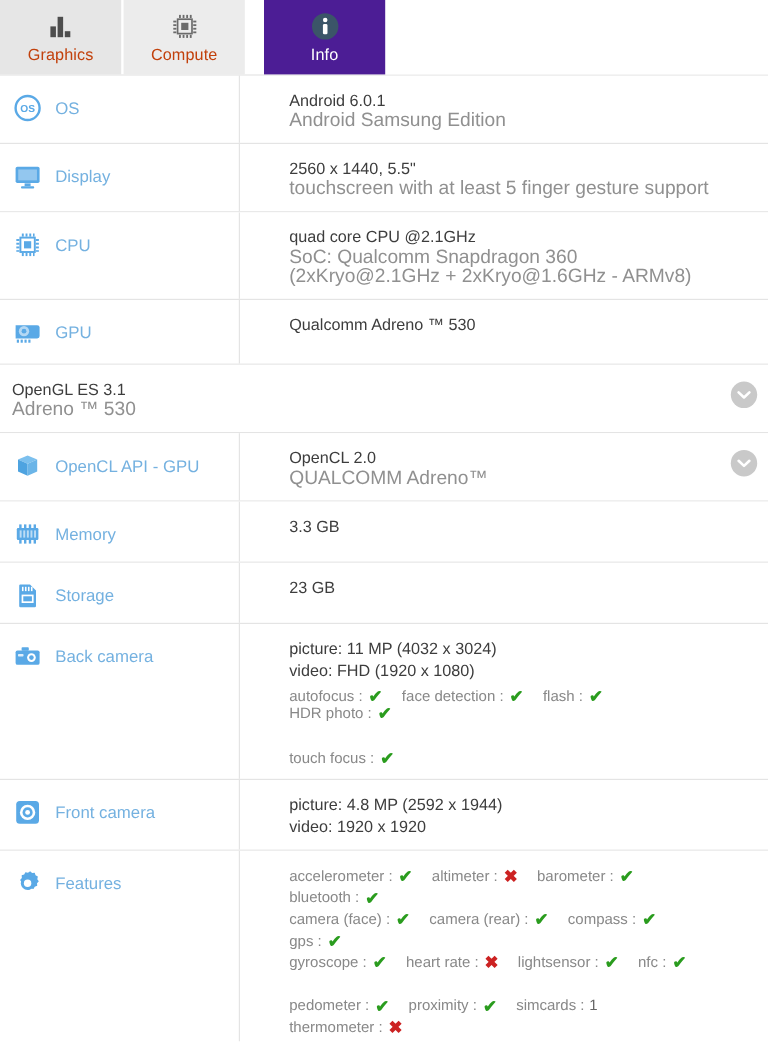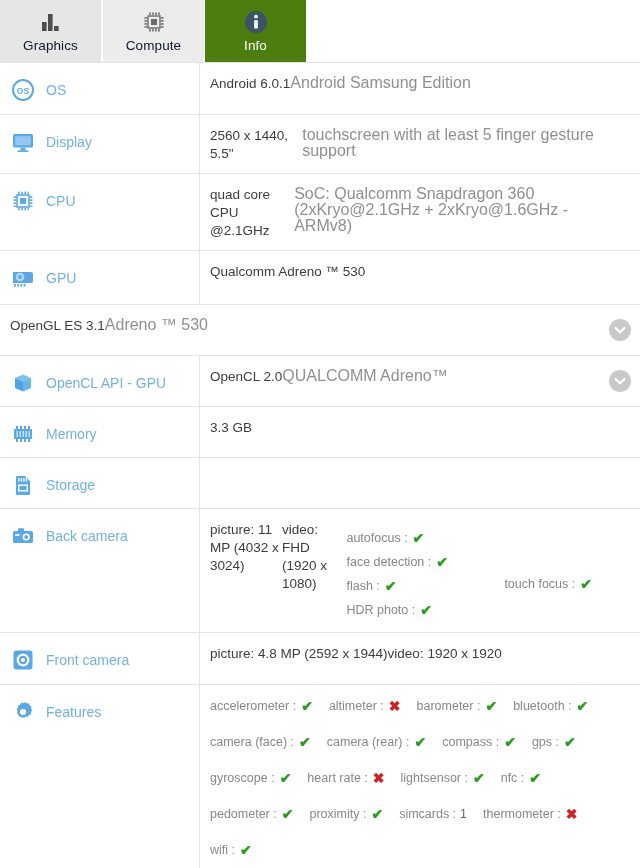--- a/index.html
+++ b/index.html
@@ -29,44 +29,45 @@
     display: flex;
     flex-direction: column;
     align-items: center;
     justify-content: flex-start;
     padding-top: 8px;
     cursor: pointer;
     position: relative;
   }
   .tab.inactive-a { background: #e6e6e6; }
   .tab.inactive-b { background: #ececec; margin-left: 2px; }
-  .tab.active { background: #4d7c0f; margin-left: 1px; }
+  .tab.active { background: #4c1d95; margin-left: 16px; }
   .tab .tab-icon {
     height: 28px;
     display: flex;
     align-items: center;
     justify-content: center;
     margin-bottom: 2px;
   }
   .tab .tab-label {
     font-size: 13.5px;
-    color: #0f172a;
+    color: #c2410c;
     letter-spacing: 0.1px;
   }
   .tab.active .tab-label { color: #ffffff; }
   .tabbar-filler { flex: 1; background: #ffffff; }
 
   
   .rows { width: 640px; }
   .row {
     display: flex;
     border-bottom: 1px solid #e4e4e4;
     align-items: stretch;
     background: #ffffff;
     min-height: 52px;
+    gap: 31px;
   }
   .row:first-child { border-top: 1px solid #e4e4e4; }
   .cell-left {
     width: 200px;
     flex: 0 0 200px;
     border-right: 1px solid #e4e4e4;
     display: flex;
     align-items: flex-start;
     padding: 14px 0 10px 10px;
   }
@@ -80,21 +81,21 @@
     font-size: 14px;
     color: #74b1e0;
     line-height: 26px;
     white-space: nowrap;
   }
   .cell-right {
     flex: 1;
     padding: 12px 32px 10px 10px;
     position: relative;
     display: flex;
-    flex-direction: row;
+    flex-direction: column;
   }
   .v-primary {
     font-size: 13.5px;
     color: #3d3d3d;
     line-height: 18px;
   }
   .v-secondary {
     font-size: 16px;
     color: #909090;
     line-height: 16px;
@@ -363,20 +364,23 @@
                 <rect x="9.8" y="5" width="1.3" height="3.6"></rect>
               <rect x="12.3" y="5" width="1.3" height="3.6"></rect>
                 <rect x="14.8" y="5" width="1.3" height="3.6"></rect>
             </g>
             <rect x="7" y="11.5" width="10" height="7" fill="#ffffff"></rect>
             <rect x="8.4" y="12.9" width="7.2" height="4.2" fill="#5aa9e6"></rect>
           </svg>
         </span>
         <span class="lbl">Storage</span>
       </div>
+      <div class="cell-right">
+        <div class="v-primary">23 GB</div>
+      </div>
     </div>
 
     <div class="row" style="min-height:124px">
       <div class="cell-left">
         <span class="ico">
           <svg width="24" height="24" viewBox="0 0 24 24">
             <rect x="2" y="7" width="20" height="12" rx="1.6" fill="#5aa9e6"></rect>
             <rect x="7" y="4.3" width="6" height="3" rx="0.8" fill="#5aa9e6"></rect>
             <circle cx="15.2" cy="13" r="3.6" fill="#ffffff"></circle>
             <circle cx="15.2" cy="13" r="1.9" fill="#5aa9e6"></circle>

